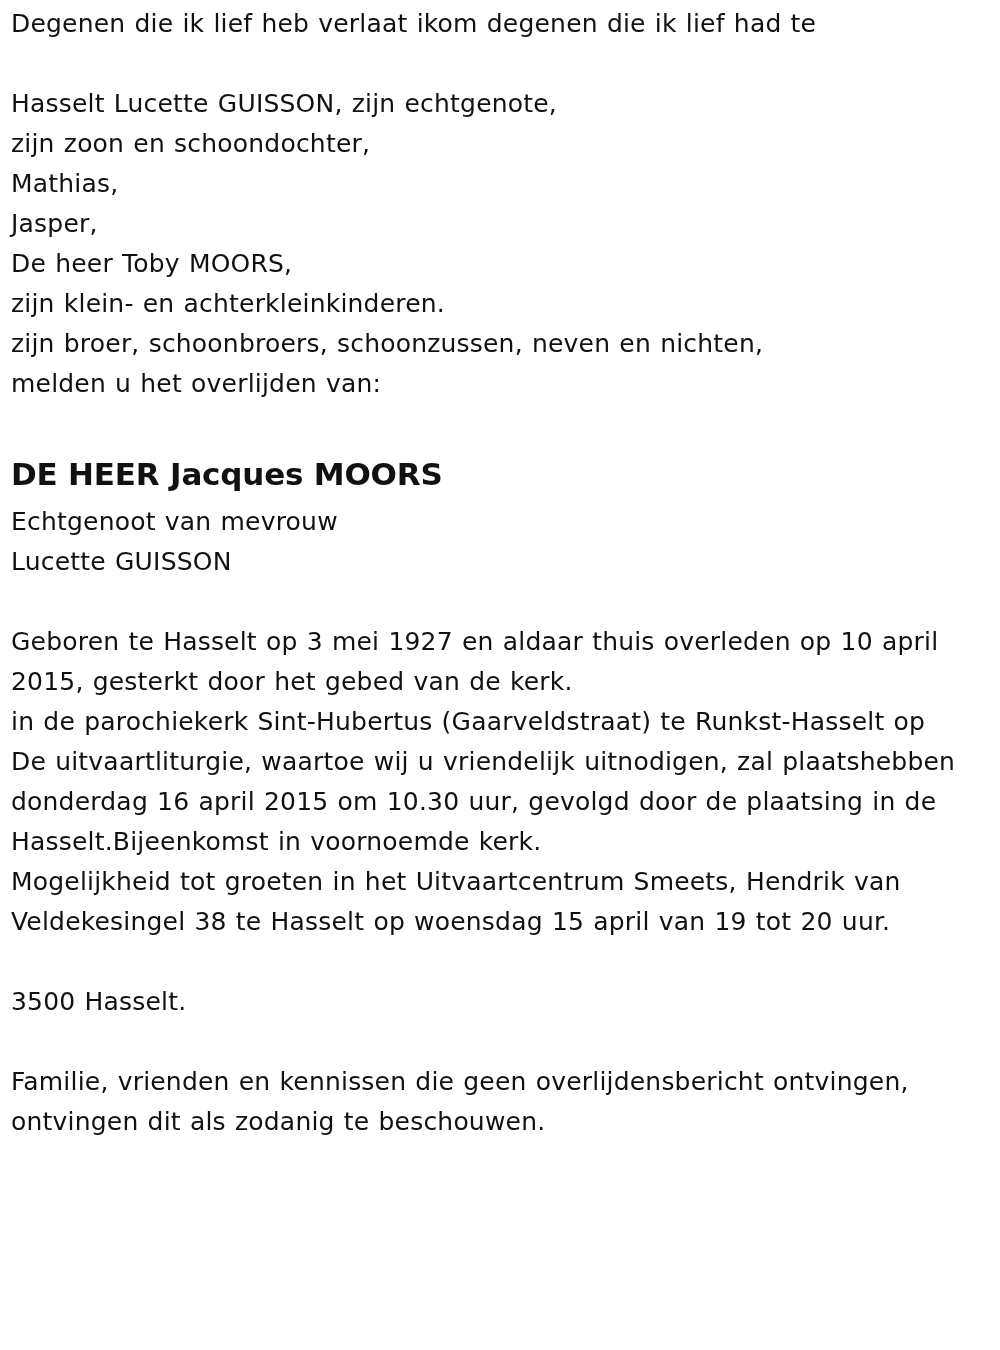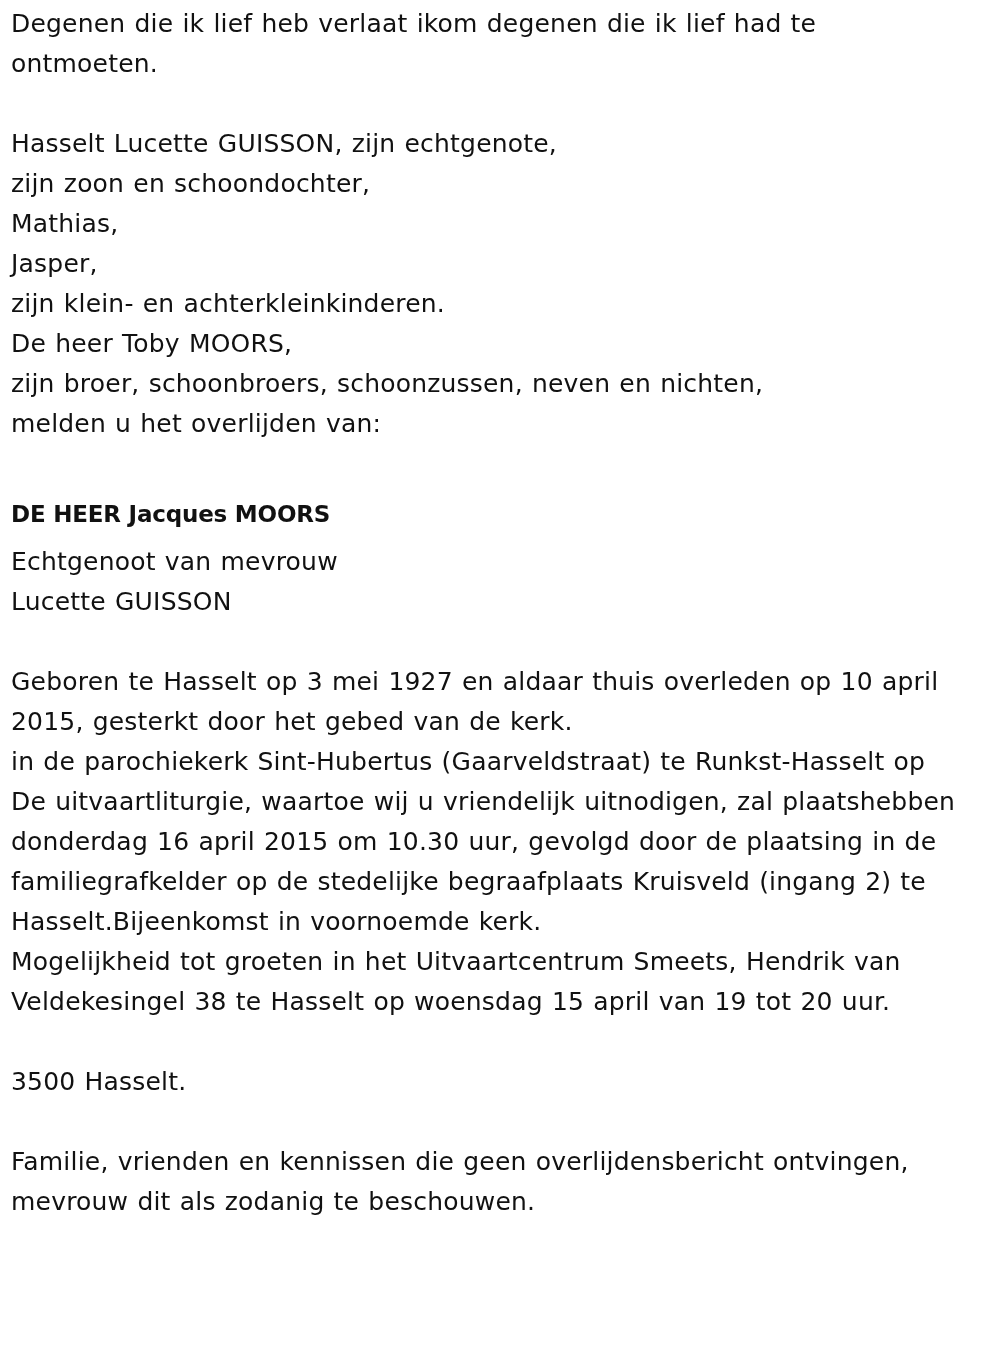--- a/index.html
+++ b/index.html
@@ -25,84 +25,82 @@
       line-height: 40px;
       height: 40px;
       white-space: nowrap;
       letter-spacing: 0.2px;
       word-spacing: 1px;
     }
     .gap {
       height: 40px;
     }
     .heading {
-      font-size: 23px;
+      font-size: 31px;
       font-weight: bold;
       line-height: 48px;
       height: 48px;
       margin-top: 2px;
       margin-bottom: 4px;
       white-space: nowrap;
       letter-spacing: -0.2px;
     }
     .gap-lg {
       height: 44px;
     }
   </style>
 </head>
 <body>
 
 <div class="page">
 
   <div>
     <div class="line">Degenen die ik lief heb verlaat ikom degenen die ik lief had te</div>
-    <div class="line">ontmoeten.</div>
   </div>
 
   <div class="gap"></div>
 
   <div>
     <div class="line">Hasselt Lucette GUISSON, zijn echtgenote,</div>
     <div class="line">zijn zoon en schoondochter,</div>
     <div class="line">Mathias,</div>
     <div class="line">Jasper,</div>
+    <div class="line">De heer Toby MOORS,</div>
     <div class="line">zijn klein- en achterkleinkinderen.</div>
-    <div class="line">De heer Toby MOORS,</div>
     <div class="line">zijn broer, schoonbroers, schoonzussen, neven en nichten,</div>
     <div class="line">melden u het overlijden van:</div>
   </div>
 
   <div class="gap-lg"></div>
 
   <div>
     <div class="heading">DE HEER Jacques MOORS</div>
     <div class="line">Echtgenoot van mevrouw</div>
     <div class="line">Lucette GUISSON</div>
   </div>
 
   <div class="gap"></div>
 
   <div>
     <div class="line">Geboren te Hasselt op 3 mei 1927 en aldaar thuis overleden op 10 april</div>
     <div class="line">2015, gesterkt door het gebed van de kerk.</div>
     <div class="line">in de parochiekerk Sint-Hubertus (Gaarveldstraat) te Runkst-Hasselt op</div>
     <div class="line">De uitvaartliturgie, waartoe wij u vriendelijk uitnodigen, zal plaatshebben</div>
     <div class="line">donderdag 16 april 2015 om 10.30 uur, gevolgd door de plaatsing in de</div>
-    <div class="line">familiegrafkelder op de stedelijke begraafplaats Kruisveld (ingang 2) te</div>
     <div class="line">Hasselt.Bijeenkomst in voornoemde kerk.</div>
     <div class="line">Mogelijkheid tot groeten in het Uitvaartcentrum Smeets, Hendrik van</div>
     <div class="line">Veldekesingel 38 te Hasselt op woensdag 15 april van 19 tot 20 uur.</div>
   </div>
 
   <div class="gap"></div>
 
   <div>
     <div class="line">3500 Hasselt.</div>
   </div>
 
   <div class="gap"></div>
 
   <div>
     <div class="line">Familie, vrienden en kennissen die geen overlijdensbericht ontvingen,</div>
-    <div class="line">mevrouw dit als zodanig te beschouwen.</div>
+    <div class="line">ontvingen dit als zodanig te beschouwen.</div>
   </div>
 
 </div>
 
 </body></html>

